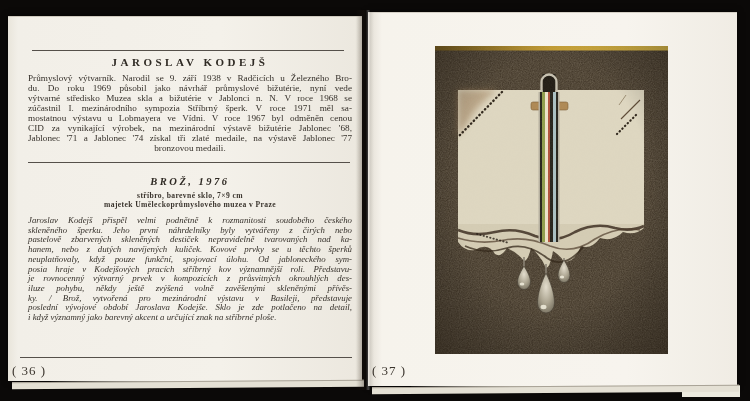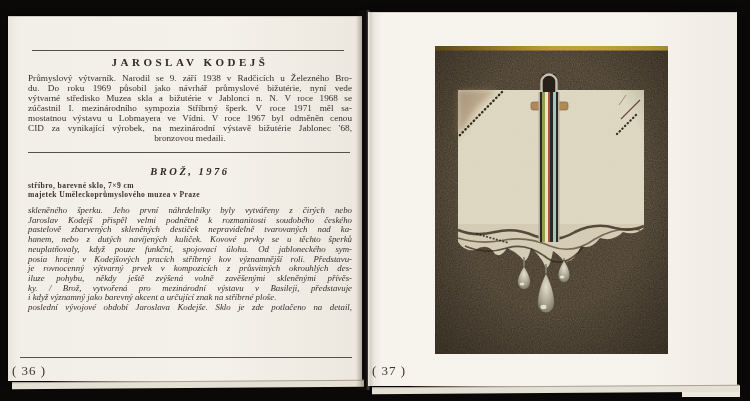--- a/index.html
+++ b/index.html
@@ -49,21 +49,21 @@
   }
   .bio{margin-top:5px;font-size:9.2px;line-height:10px;}
   .tline{text-align:justify;text-align-last:justify;white-space:normal;}
   .tline-last{text-align-last:auto;}
   .center-last .tline-last{text-align:right;text-align-last:center;}
   .cap-title{
     margin-top:13px;text-align:center;font-style:italic;font-weight:bold;
     font-size:10.5px;letter-spacing:2.5px;color:#2f2a24;
   }
   .cap-sub{
-    text-align:left;font-size:7.6px;font-weight:bold;line-height:9px;
+    text-align:center;font-size:7.6px;font-weight:bold;line-height:9px;
     letter-spacing:.4px;color:#3a342d;
   }
   .cap-sub.first{margin-top:4px;}
   .essay{margin-top:7px;font-size:8.8px;line-height:9.7px;font-style:italic;}
   .pageno{
     position:absolute;left:4px;right:0;top:346px;text-align:left;
     font-size:13px;letter-spacing:1px;color:#3a342d;
   }
   .pageno-r{top:350px;}
   
@@ -79,38 +79,39 @@
   <div class="content">
     <hr class="rule rule1">
     <div class="ltitle">JAROSLAV KODEJŠ</div>
     <div class="bio center-last">
         <div class="tline">Průmyslový výtvarník. Narodil se 9. září 1938 v Radčicích u Železného Bro-</div>
         <div class="tline">du. Do roku 1969 působil jako návrhář průmyslové bižutérie, nyní vede</div>
         <div class="tline">výtvarné středisko Muzea skla a bižutérie v Jablonci n. N. V roce 1968 se</div>
         <div class="tline">zúčastnil I. mezinárodního sympozia Stříbrný šperk. V roce 1971 měl sa-</div>
         <div class="tline">mostatnou výstavu u Lobmayera ve Vídni. V roce 1967 byl odměněn cenou</div>
         <div class="tline">CID za vynikající výrobek, na mezinárodní výstavě bižutérie Jablonec '68,</div>
+        <div class="tline">Jablonec '71 a Jablonec '74 získal tři zlaté medaile, na výstavě Jablonec '77</div>
         <div class="tline tline-last">bronzovou medaili.</div>
       </div>
     <hr class="rule rule2">
     <div class="cap-title">BROŽ, 1976</div>
     <div class="cap-sub first">stříbro, barevné sklo, 7×9 cm</div>
     <div class="cap-sub">majetek Uměleckoprůmyslového muzea v Praze</div>
     <div class="essay">
+        <div class="tline">Jaroslav Kodejš přispěl velmi podnětně k rozmanitosti soudobého českého</div>
         <div class="tline">skleněného šperku. Jeho první náhrdelníky byly vytvářeny z čirých nebo</div>
-        <div class="tline">Jaroslav Kodejš přispěl velmi podnětně k rozmanitosti soudobého českého</div>
         <div class="tline">pastelově zbarvených skleněných destiček nepravidelně tvarovaných nad ka-</div>
         <div class="tline">hanem, nebo z dutých navíjených kuliček. Kovové prvky se u těchto šperků</div>
         <div class="tline">neuplatňovaly, když pouze funkční, spojovací úlohu. Od jabloneckého sym-</div>
         <div class="tline">posia hraje v Kodejšových pracích stříbrný kov významnější roli. Představu-</div>
         <div class="tline">je rovnocenný výtvarný prvek v kompozicích z průsvitných okrouhlých des-</div>
         <div class="tline">iluze pohybu, někdy ještě zvýšená volně zavěšenými skleněnými přívěs-</div>
         <div class="tline">ky.  /  Brož, vytvořená pro mezinárodní výstavu v Basileji, představuje</div>
+        <div class="tline">poslední vývojové období Jaroslava Kodejše. Sklo je zde potlačeno na detail,</div>
         <div class="tline tline-last">i když významný jako barevný akcent a určující znak na stříbrné ploše.</div>
-        <div class="tline">poslední vývojové období Jaroslava Kodejše. Sklo je zde potlačeno na detail,</div>
       </div>
     <hr class="rule rule3">
     <div class="pageno">( 36 )</div>
   </div>
 </div>
 
 <div class="page page-right">
   <div class="photo">
     <svg width="233" height="308" viewBox="0 0 233 308" xmlns="http://www.w3.org/2000/svg">
       <defs>

